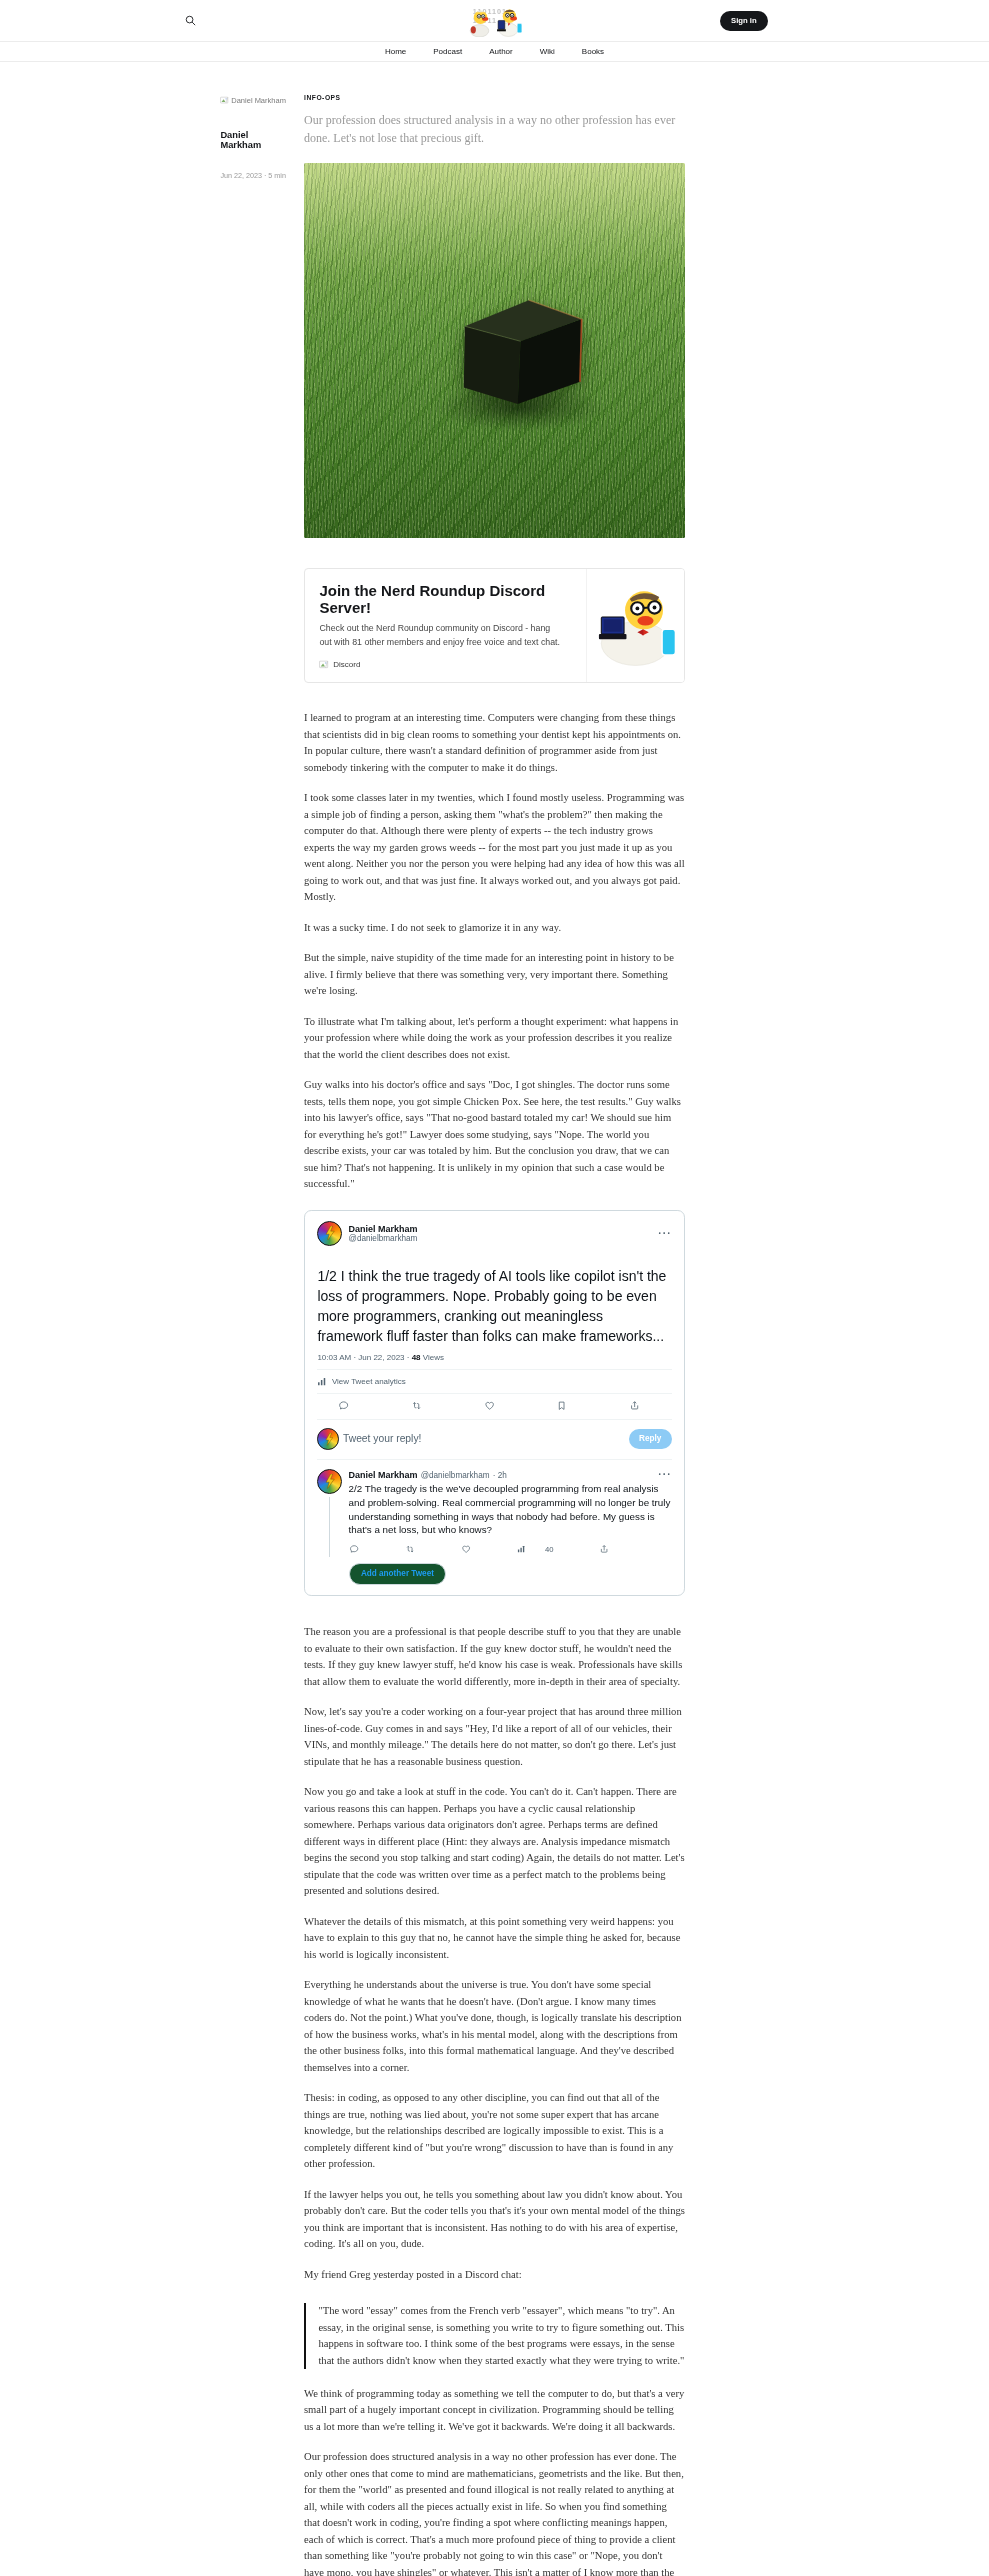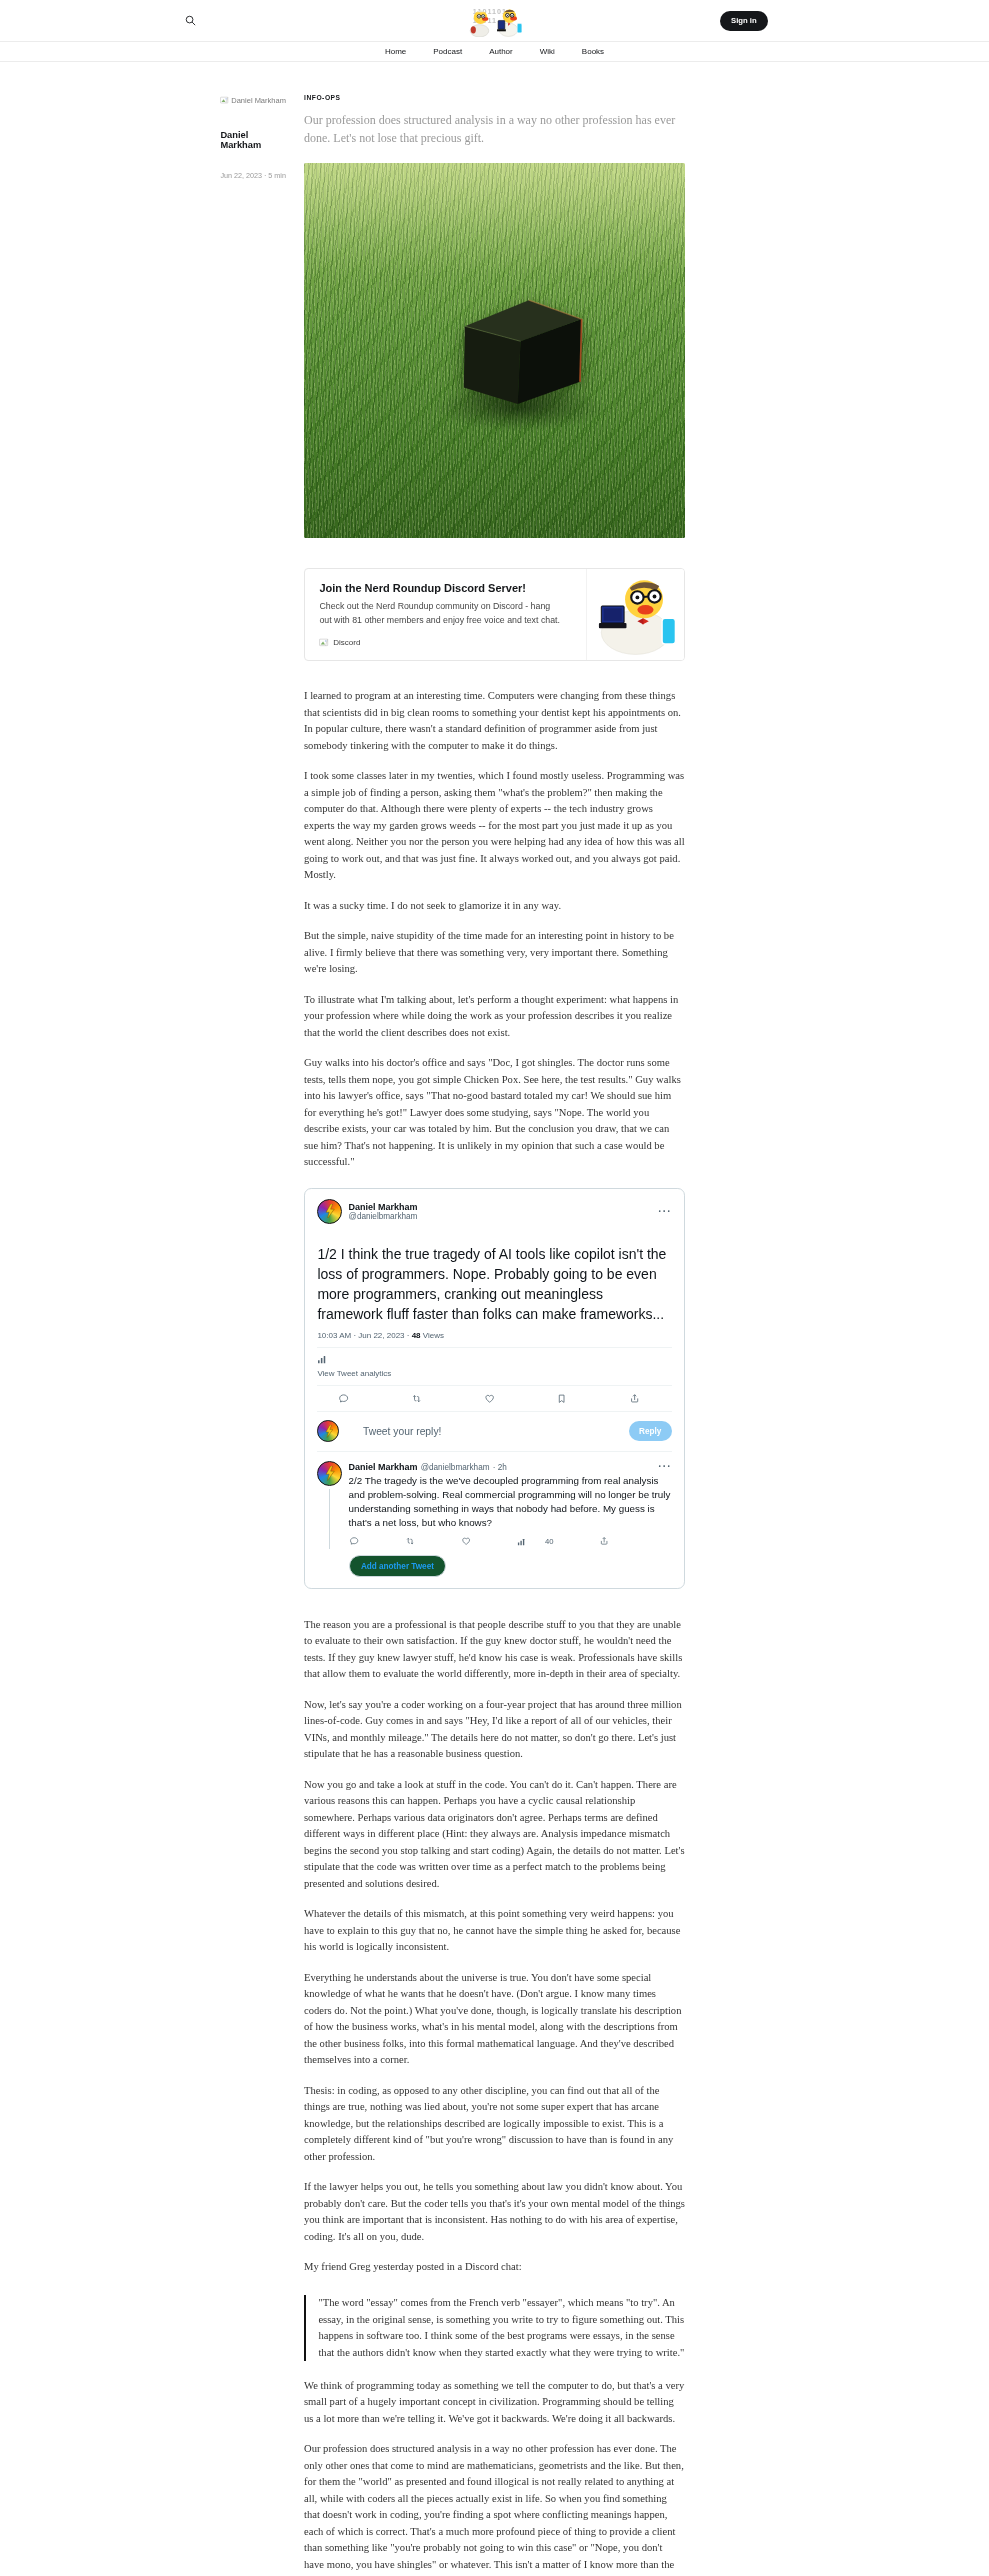--- a/index.html
+++ b/index.html
@@ -39,21 +39,21 @@
       repeating-linear-gradient(80deg, rgba(222,246,162,.20) 0 0.5px, transparent 0.5px 4.6px),
       repeating-linear-gradient(101deg, rgba(8,38,4,.24) 0 1px, transparent 1px 5.7px),
       linear-gradient(180deg,#a9c96b 0%, #82b050 18%, #5f9539 45%, #467c27 75%, #36651d 100%);
   }
   .hero-shadow { position:absolute; left:131px; top:222px; width:170px; height:46px; background:radial-gradient(closest-side, rgba(10,25,5,.55), rgba(10,25,5,0)); }
   .hero-cube { position:absolute; left:139px; top:116px; filter:drop-shadow(0 6.2px 9.3px rgba(10,25,5,.45)); }
 
   
   .discord-card { margin-top:30px; border:0.5px solid #e6e6e6; border-radius:4.1px; display:flex; overflow:hidden; min-height:87px; cursor:pointer; }
   .discord-left { flex:1; padding:13.4px 14.4px; }
-  .discord-title { font-size:11px; font-weight:700; color:#15171a; }
+  .discord-title { font-size:15px; font-weight:700; color:#15171a; }
   .discord-desc { margin-top:6.2px; font-size:8.8px; line-height:1.55; color:#474747; max-width:242px; }
   .discord-link { margin-top:10.3px; display:flex; align-items:flex-end; gap:4.1px; font-size:8px; color:#3c3c3c; }
   .discord-img { width:98px; background:#fff; display:flex; align-items:center; justify-content:center; border-left:0.5px solid #f2f2f2; }
 
   
   .body-copy { margin-top:27px; font-family:"Liberation Serif", serif; font-size:10.6px; line-height:16.5px; color:#333; }
   .body-copy p { margin-bottom:14px; }
   blockquote.essay { border-left:2.1px solid #111; padding-left:12.4px; margin:19.6px 0 16.5px 0; }
 
   
@@ -62,24 +62,24 @@
   .t-avatar { width:25px; height:25px; border-radius:50%; background:conic-gradient(#e53935,#fb8c00,#fdd835,#43a047,#1e88e5,#8e24aa,#e53935); border:1px solid #111; position:relative; flex:none; }
   .t-avatar svg { position:absolute; left:6.2px; top:4.1px; }
   .t-avatar.small { width:21.6px; height:21.6px; }
   .t-name { font-size:9px; font-weight:700; color:#0f1419; }
   .t-handle { font-size:8.2px; color:#536471; }
   .t-dots { margin-left:auto; color:#536471; font-size:10.3px; font-weight:700; letter-spacing:1px; cursor:pointer; }
   .t-text { margin-top:20px; font-size:14px; line-height:20px; color:#0f1419; }
   .t-meta { margin-top:7.2px; font-size:8px; color:#536471; }
   .t-meta b { color:#0f1419; }
   .t-div { border-top:0.5px solid #eff3f4; margin-top:7.2px; }
-  .t-analytics { display:flex; align-items:flex-start; gap:5.2px; padding:6.7px 0 0 0; font-size:8px; color:#536471; cursor:pointer;flex-direction:column; }
+  .t-analytics { display:flex; align-items:flex-end; gap:5.2px; padding:6.7px 0 0 0; font-size:8px; color:#536471; cursor:pointer; }
   .t-actions { display:flex; justify-content:space-between; padding:6.2px 31px 0 20.6px; }
   .t-actions .ic { cursor:pointer; display:flex; align-items:center; gap:4.1px; color:#536471; font-size:7.5px; }
-  .t-replybox { display:flex; align-items:center; gap:24px; padding-top:8.2px; }
+  .t-replybox { display:flex; align-items:center; gap:4px; padding-top:8.2px; }
   .t-replyprompt { font-size:10.3px; color:#536471; }
   .t-replybtn { margin-left:auto; background:#8dcbf5; color:#fff; font-weight:700; font-size:8.2px; border:none; border-radius:5151px; padding:5.7px 10.3px; cursor:pointer; }
   .t2-wrap { position:relative; padding-top:9.3px; }
   .t2-threadline { position:absolute; left:12px; top:37px; bottom:28px; width:1px; background:#cfd9de; }
   .t2-grid { display:flex; gap:6.2px; }
   .t2-body { flex:1; }
   .t2-head { display:flex; align-items:baseline; gap:3.1px; }
   .t2-text { margin-top:2.1px; font-size:9.8px; line-height:13.7px; color:#0f1419; }
   .t2-actions { display:flex; justify-content:space-between; padding:7.2px 62px 0 0; }
   .t2-actions .ic { cursor:pointer; display:flex; align-items:center; gap:20px; color:#536471; font-size:7.7px; }

